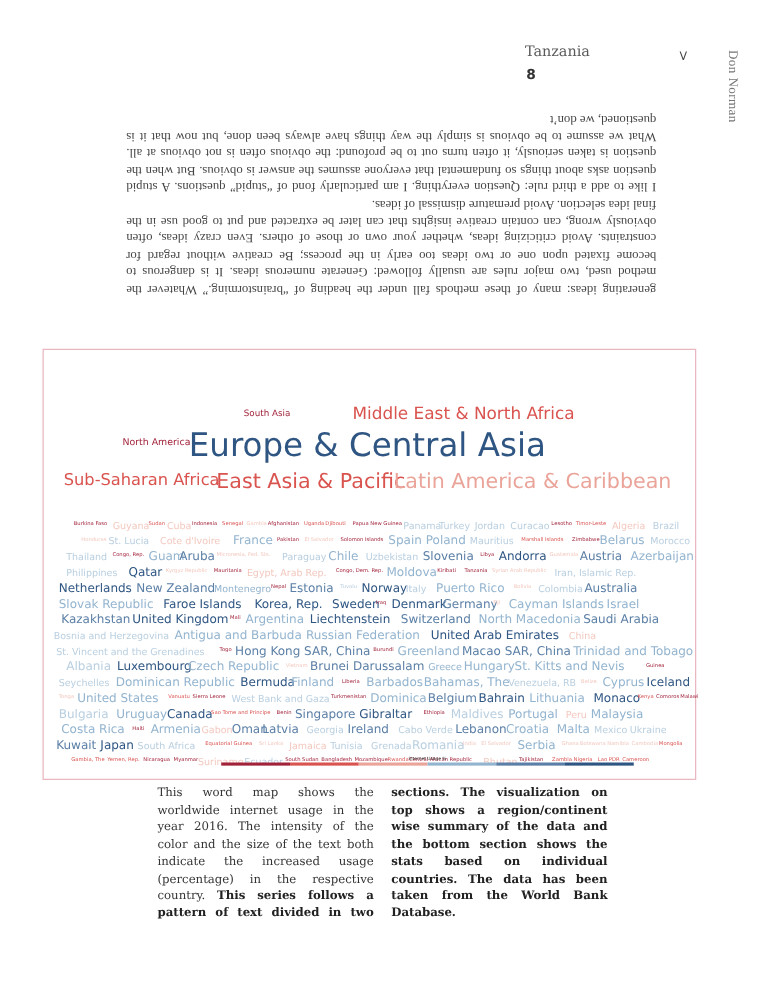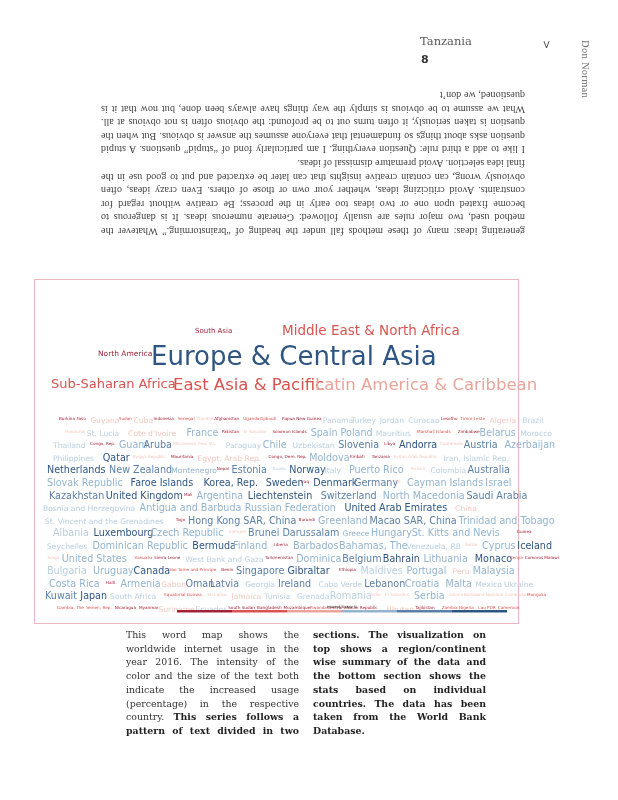--- a/index.html
+++ b/index.html
@@ -24,21 +24,21 @@
     writing-mode: vertical-rl; font-family: "Liberation Serif", serif; letter-spacing: 0.3px;
   }
   .upside-down {
     position: absolute; left: 101px; top: 88px; width: 424px;
     transform: rotate(180deg);
     font-family: "Liberation Serif", serif; font-size: 10.2px; line-height: 13.6px; color: #444;
     text-align: justify;
   }
   .upside-down p { margin: 0; text-indent: 0; }
   .map-frame {
-    position: absolute; left: 34px; top: 279px; width: 485px; height: 345px;
+    position: absolute; left: 34px; top: 279px; width: 523px; height: 345px;
     border: 1px solid #eab7c0; box-sizing: border-box;
   }
   .map-svg { position: absolute; left: 0; top: 0; }
   .map-svg text { font-family: "DejaVu Sans", sans-serif; }
   .caption {
     position: absolute; left: 126px; top: 628px; width: 360px;
     column-count: 2; column-gap: 14px;
     font-family: "DejaVu Serif", serif; font-size: 9.4px; line-height: 13.7px; color: #333;
     text-align: justify;
   }

